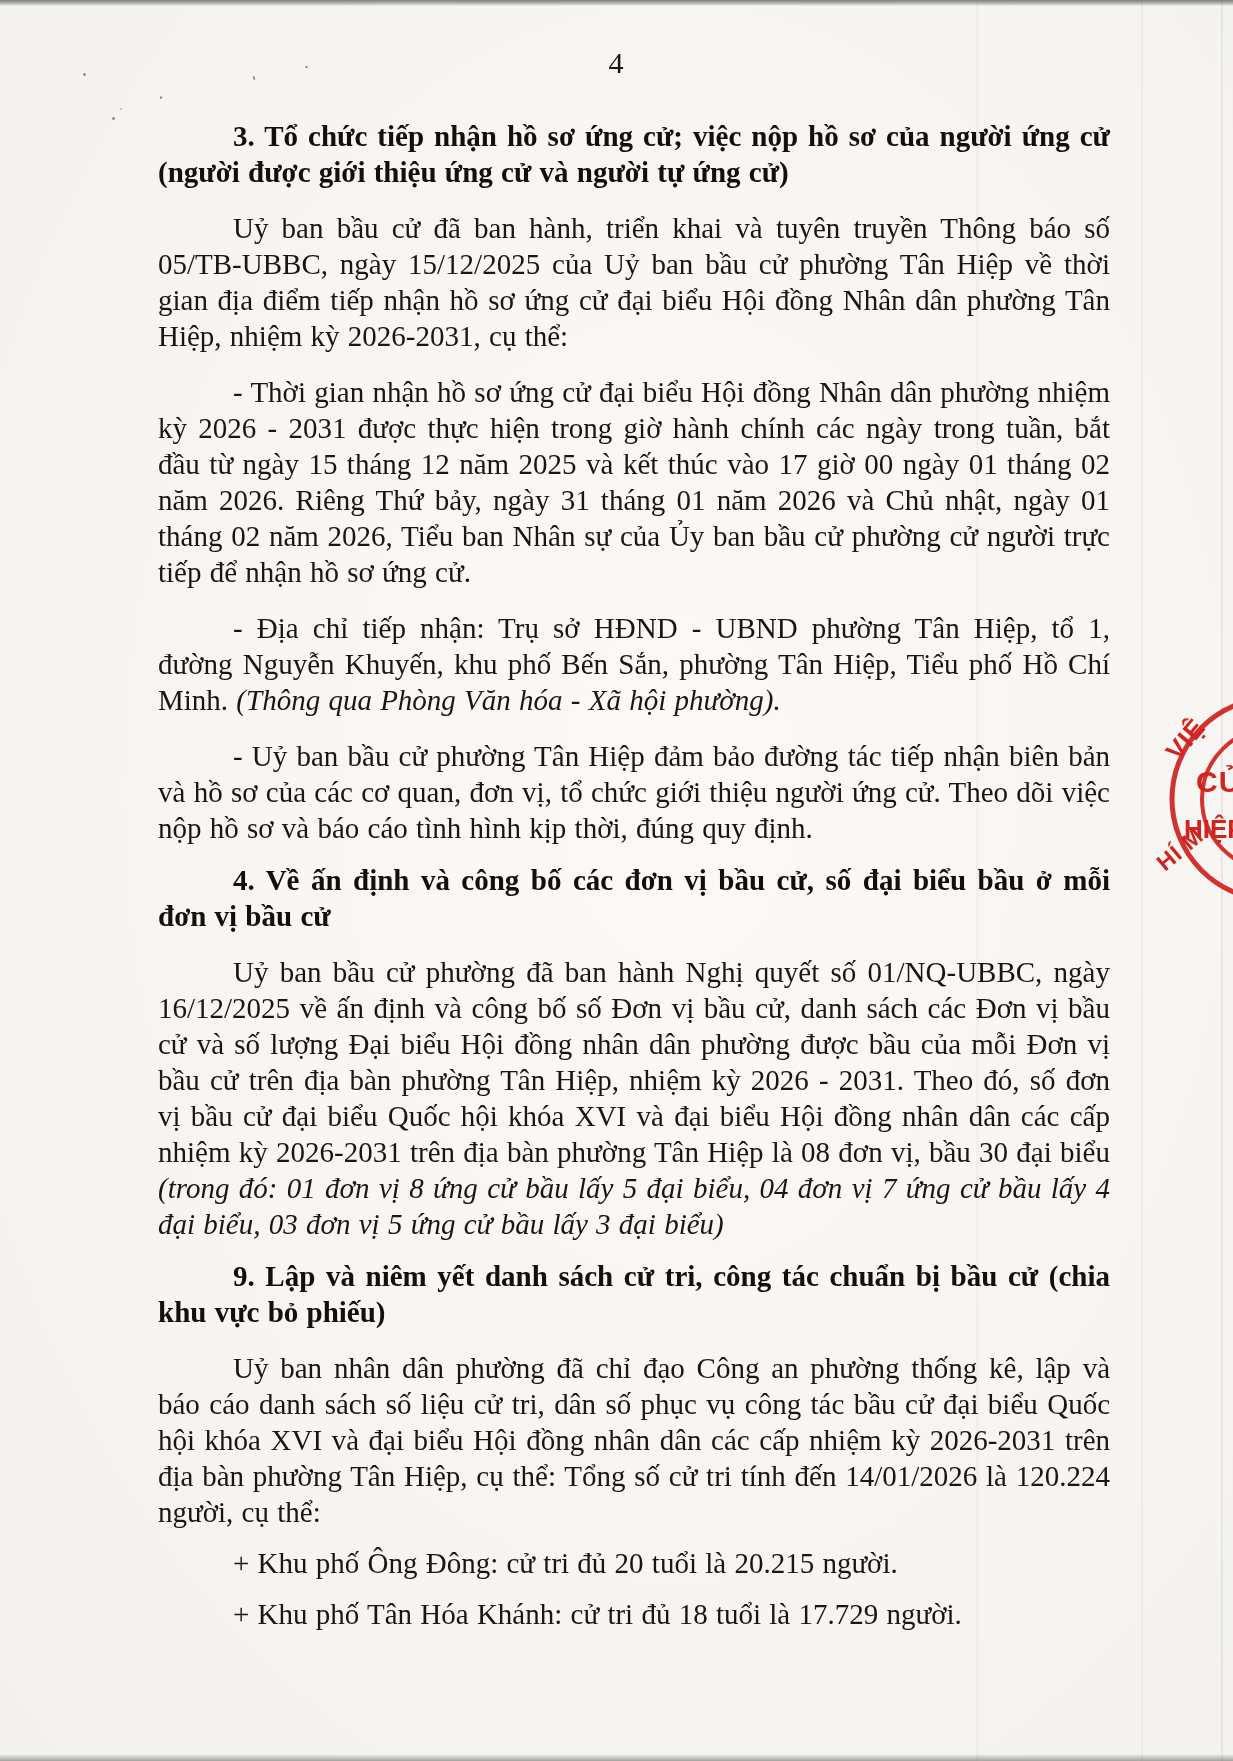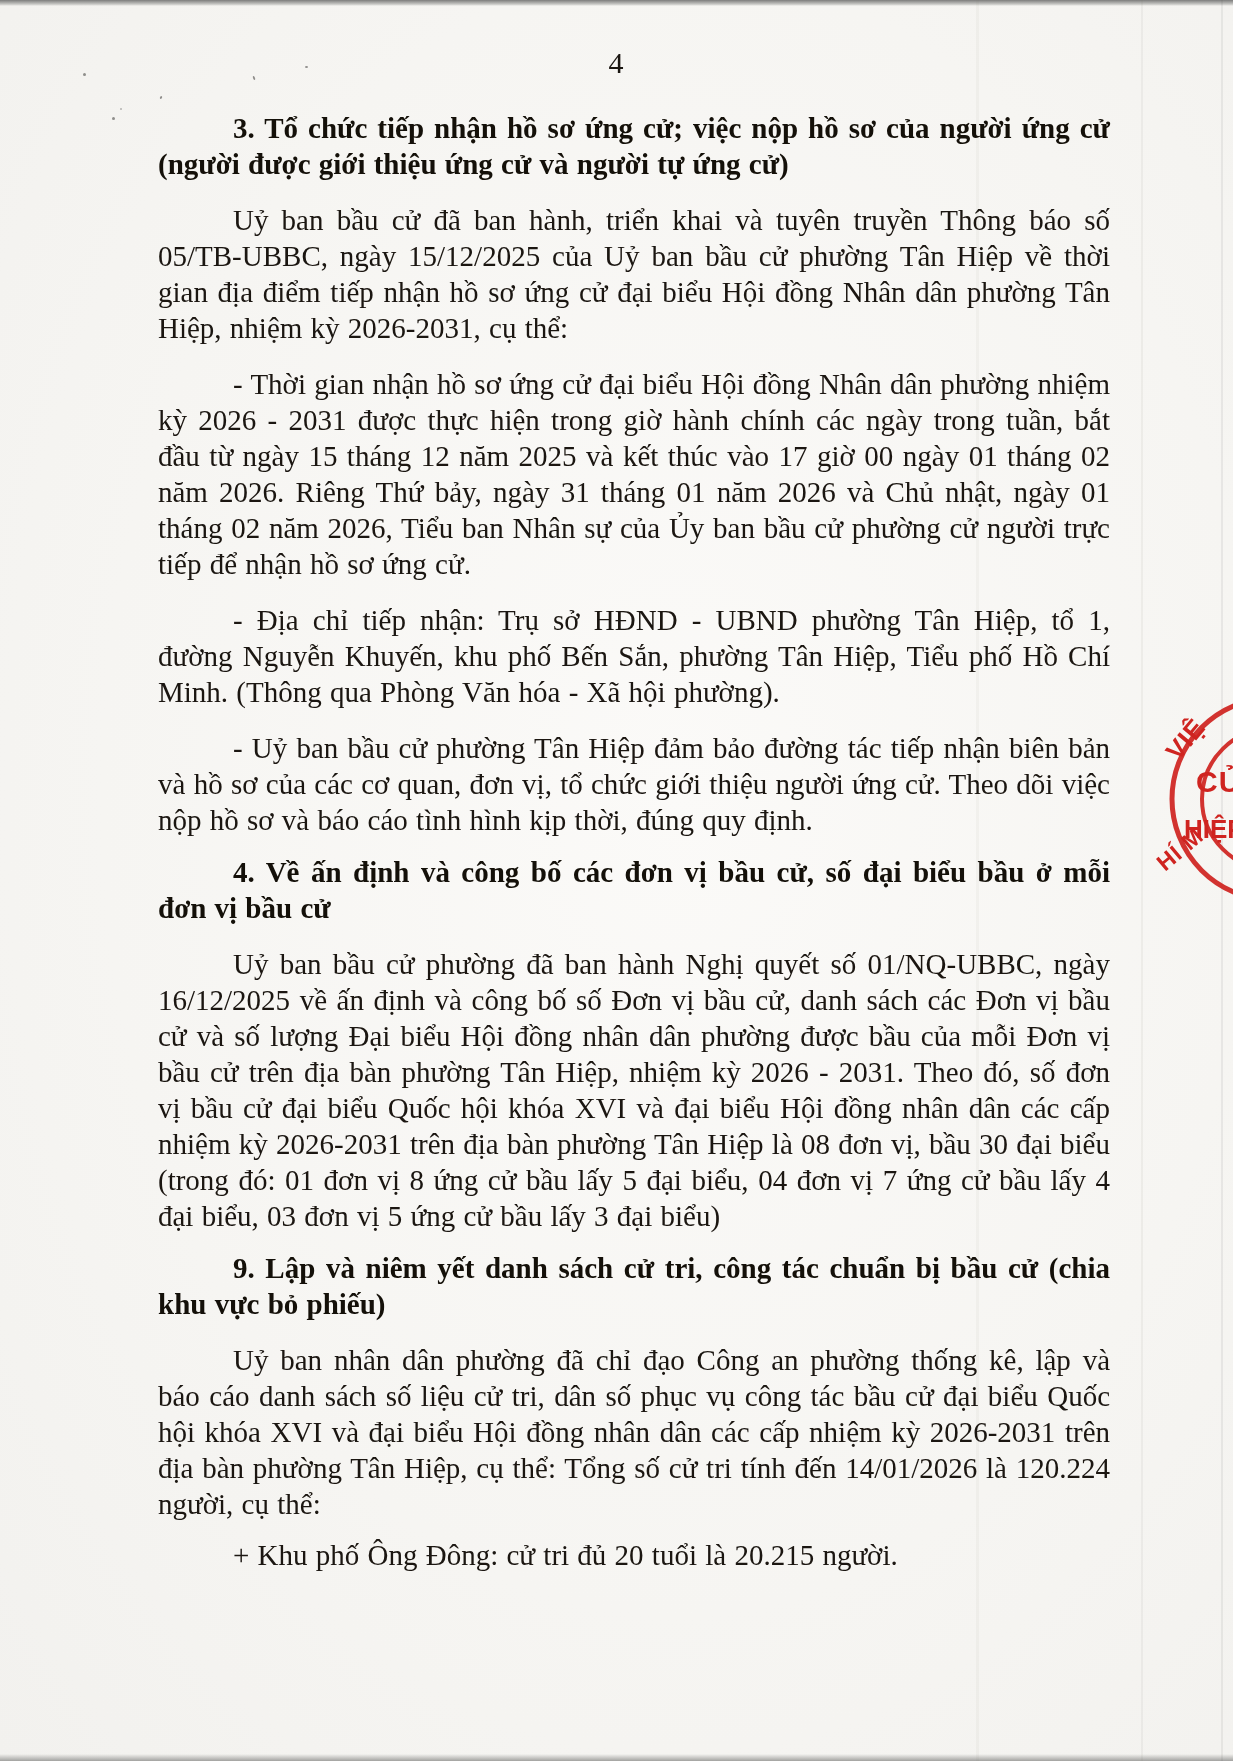--- a/index.html
+++ b/index.html
@@ -25,33 +25,33 @@
   .s3 { left:253px; top:76px;  width:2px; height:4px; transform:rotate(-20deg); }
   .s4 { left:305px; top:66px;  width:3px; height:2px; }
   .s5 { left:112px; top:117px; width:3px; height:3px; }
   .s6 { left:120px; top:108px; width:2px; height:2px; opacity:.35; }
 
   .page-number {
     position:absolute; top:46px; left:0; width:100%;
     text-align:center; font-size:30px; letter-spacing:1px;
   }
   .content {
-    position:absolute; left:158px; top:110px; width:952px;
+    position:absolute; left:158px; top:118px; width:952px;
   }
   .content p {
     margin:0; padding:0;
     font-size:29px; line-height:36px;
     text-align:justify; text-indent:75px;
     word-spacing:1px;
   }
   .content p.h { font-weight:700; margin-top:16px; color:#141009; }
   .content p.h:first-child { margin-top:0; }
   .content p.b { margin-top:20px; }
   .content p.bullet { margin-top:15px; }
-  .it { }
+  .it { font-style:italic; }
 
   .stamp {
     position:absolute; left:1163px; top:692px; width:70px; height:218px;
     pointer-events:none;
   }
   .stamp svg { position:absolute; left:0; top:0; overflow:visible; }
   .stamp text {
     font-family:"Liberation Sans","DejaVu Sans",sans-serif;
     font-weight:700; fill:#cf2420;
   }
@@ -88,20 +88,21 @@
   <p class="h">4. Về ấn định và công bố các đơn vị bầu cử, số đại biểu bầu ở mỗi đơn vị bầu cử</p>
 
   <p class="b"><span>Uỷ ban bầu cử phường đã ban hành Nghị quyết số 01/NQ-UBBC, ngày 16/12/2025 về ấn định và công bố số Đơn vị bầu cử, danh sách các Đơn vị bầu cử và số lượng Đại biểu Hội đồng nhân dân phường được bầu của mỗi Đơn vị bầu cử trên địa bàn phường Tân Hiệp, nhiệm kỳ 2026 - 2031. Theo đó, số đơn vị bầu cử đại biểu Quốc hội khóa XVI và đại biểu Hội đồng nhân dân các cấp nhiệm kỳ 2026-2031 trên địa bàn phường Tân Hiệp là 08 đơn vị, bầu 30 đại biểu </span><span class="it">(trong đó: 01 đơn vị 8 ứng cử bầu lấy 5 đại biểu, 04 đơn vị 7 ứng cử bầu lấy 4 đại biểu, 03 đơn vị 5 ứng cử bầu lấy 3 đại biểu)</span></p>
 
   <p class="h">9. Lập và niêm yết danh sách cử tri, công tác chuẩn bị bầu cử (chia khu vực bỏ phiếu)</p>
 
   <p class="b">Uỷ ban nhân dân phường đã chỉ đạo Công an phường thống kê, lập và báo cáo danh sách số liệu cử tri, dân số phục vụ công tác bầu cử đại biểu Quốc hội khóa XVI và đại biểu Hội đồng nhân dân các cấp nhiệm kỳ 2026-2031 trên địa bàn phường Tân Hiệp, cụ thể: Tổng số cử tri tính đến 14/01/2026 là 120.224 người, cụ thể:</p>
 
   <p class="bullet">+ Khu phố Ông Đông: cử tri đủ 20 tuổi là 20.215 người.</p>
 
+  <p class="bullet">+ Khu phố Tân Hóa Khánh: cử tri đủ 18 tuổi là 17.729 người.</p>
 </div>
 
 <div class="stamp">
   <svg width="190" height="218" viewBox="0 0 190 218">
     <circle cx="110" cy="107" r="101" fill="none" stroke="#cf2420" stroke-width="5" opacity="0.93"></circle>
     <circle cx="110" cy="107" r="71" fill="none" stroke="#cf2420" stroke-width="4" opacity="0.93"></circle>
     <text transform="translate(15,70) rotate(-50)" font-size="26" letter-spacing="1">VIỆ</text>
     <text x="33" y="100" font-size="30" letter-spacing="1">CỬ</text>
     <text x="21" y="146" font-size="26">HIỆP</text>
     <text transform="translate(2,180) rotate(-40)" font-size="23" letter-spacing="1">HÍ M</text>

